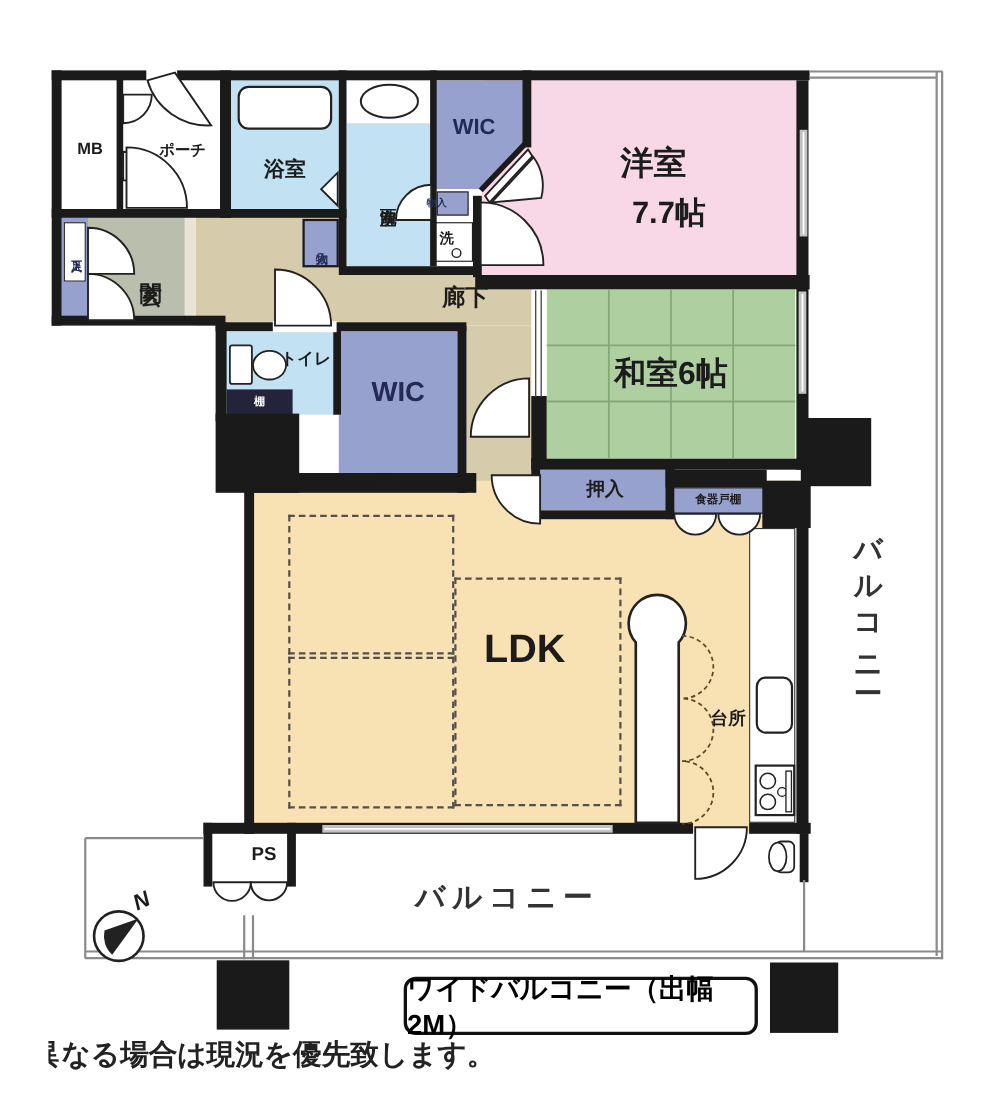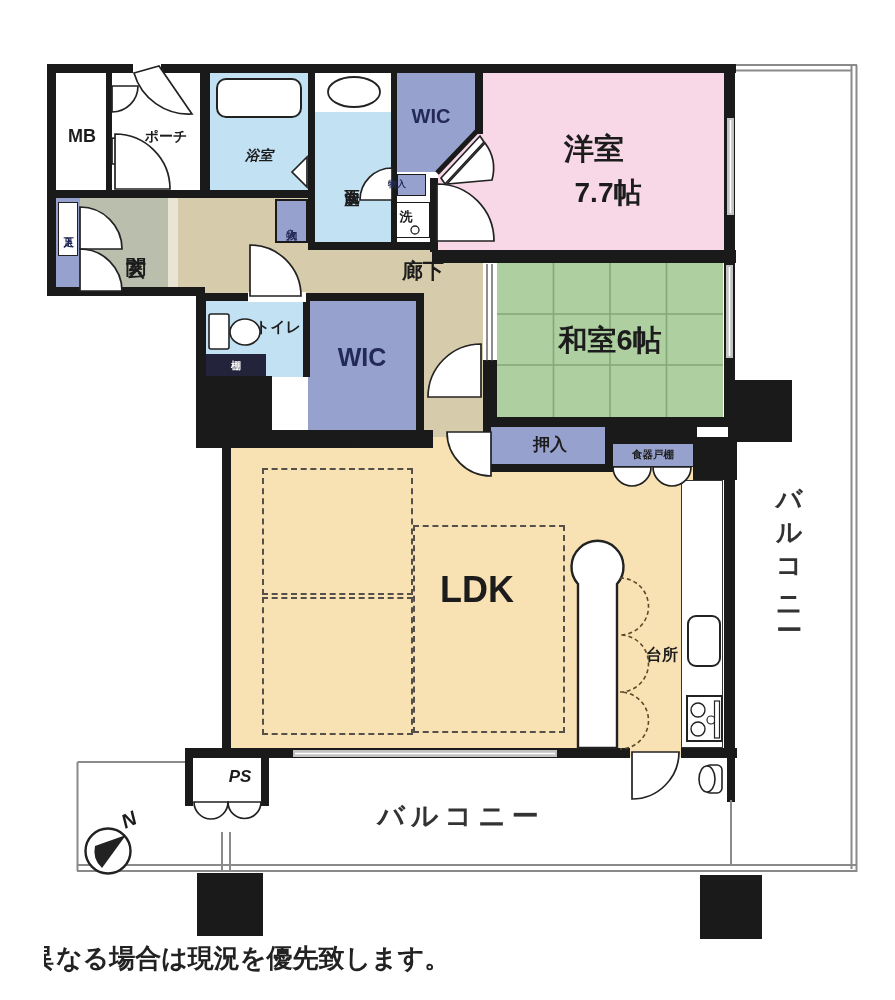--- a/index.html
+++ b/index.html
@@ -177,45 +177,46 @@
     <g>
       <circle cx="108" cy="851" r="22.5" fill="#fff" stroke="#222" stroke-width="2.4"></circle>
       <path d="M126,835 L95,846 A23,23 0 0 0 102,868 Z" fill="#222"></path>
     </g>
   </svg>
 
   <div class="dash" style="left:262px;top:468px;width:151px;height:127px;"></div>
   <div class="dash" style="left:262px;top:597px;width:151px;height:138px;"></div>
   <div class="dash" style="left:413px;top:525px;width:152px;height:208px;"></div>
 
-  <div class="lbl" style="left:82px;top:136px;font-size:18px;text-align:right;">MB</div>
+  <div class="lbl" style="left:82px;top:136px;font-size:15px;text-align:right;">MB</div>
   <div class="lbl" style="left:166px;top:136px;font-size:14px;">ポーチ</div>
-  <div class="lbl" style="left:259px;top:155px;font-size:14px;font-style:italic;">浴室</div>
+  <div class="lbl" style="left:259px;top:155px;font-size:19px;">浴室</div>
   <div class="lbl vt" style="left:352px;top:178px;font-size:15px;">洗面室</div>
   <div class="lbl navy" style="left:431px;top:116px;font-size:20px;">WIC</div>
   <div class="lbl" style="left:594px;top:149px;font-size:30px;">洋室</div>
   <div class="lbl" style="left:608px;top:193px;font-size:28px;">7.7帖</div>
   <div class="lbl vt navy" style="left:68px;top:229px;font-size:10px;font-weight:bold;">下足入</div>
   <div class="lbl vt" style="left:136px;top:241px;font-size:20px;">玄関</div>
   <div class="lbl vt navy" style="left:291px;top:220px;font-size:11px;">物入</div>
   <div class="lbl navy" style="left:397px;top:185px;font-size:9px;">物入</div>
   <div class="lbl" style="left:406px;top:217px;font-size:13px;">洗</div>
   <div class="lbl" style="left:423px;top:271px;font-size:21px;">廊下</div>
   <div class="lbl" style="left:278px;top:327px;font-size:15px;">トイレ</div>
   <div class="lbl" style="left:236px;top:366px;font-size:10px;color:#fff;">棚</div>
   <div class="lbl navy" style="left:362px;top:357px;font-size:25px;">WIC</div>
   <div class="lbl" style="left:610px;top:340px;font-size:29px;">和室6帖</div>
   <div class="lbl" style="left:550px;top:445px;font-size:17px;">押入</div>
   <div class="lbl" style="left:348px;top:438px;font-size:10px;">本棚</div>
   <div class="lbl" style="left:653px;top:455px;font-size:10.5px;">食器戸棚</div>
   <div class="lbl" style="left:477px;top:590px;font-size:36px;">LDK</div>
   <div class="lbl" style="left:662px;top:655px;font-size:16px;">台所</div>
-  <div class="lbl" style="left:240px;top:777px;font-size:17px;font-style:italic;">PS</div>
+  <div class="lbl" style="left:240px;top:777px;font-size:17px;">PS</div>
   <div class="lbl vt" style="left:789px;top:546px;font-size:26px;font-weight:bold;letter-spacing:7px;color:#333;">バルコニー</div>
   <div class="lbl" style="left:461px;top:816px;font-size:27px;letter-spacing:6px;color:#333;">バルコニー</div>
   <div class="lbl" style="left:129px;top:820px;font-size:20px;font-style:italic;transform:translate(-50%,-50%) rotate(-25deg);">N</div>
 
+  <div class="wide-note">ワイドバルコニー（出幅2M）</div>
 
   <div class="caption">
     <span class="cap-clip"><span>異</span></span><span>なる場合は現況を優先致します。</span>
   </div>
 
 </div>
 
 </body></html>

